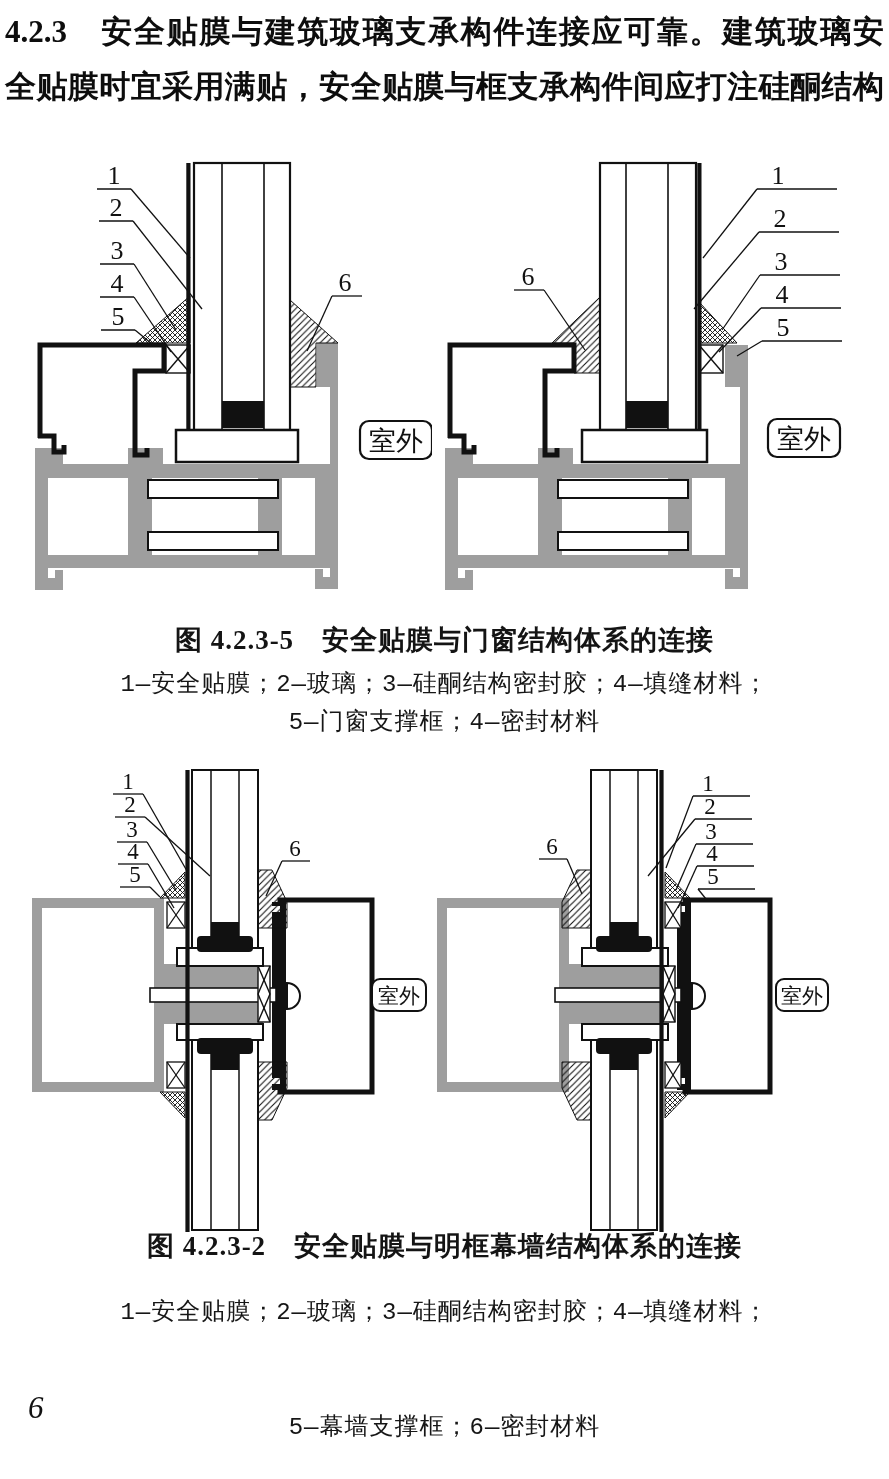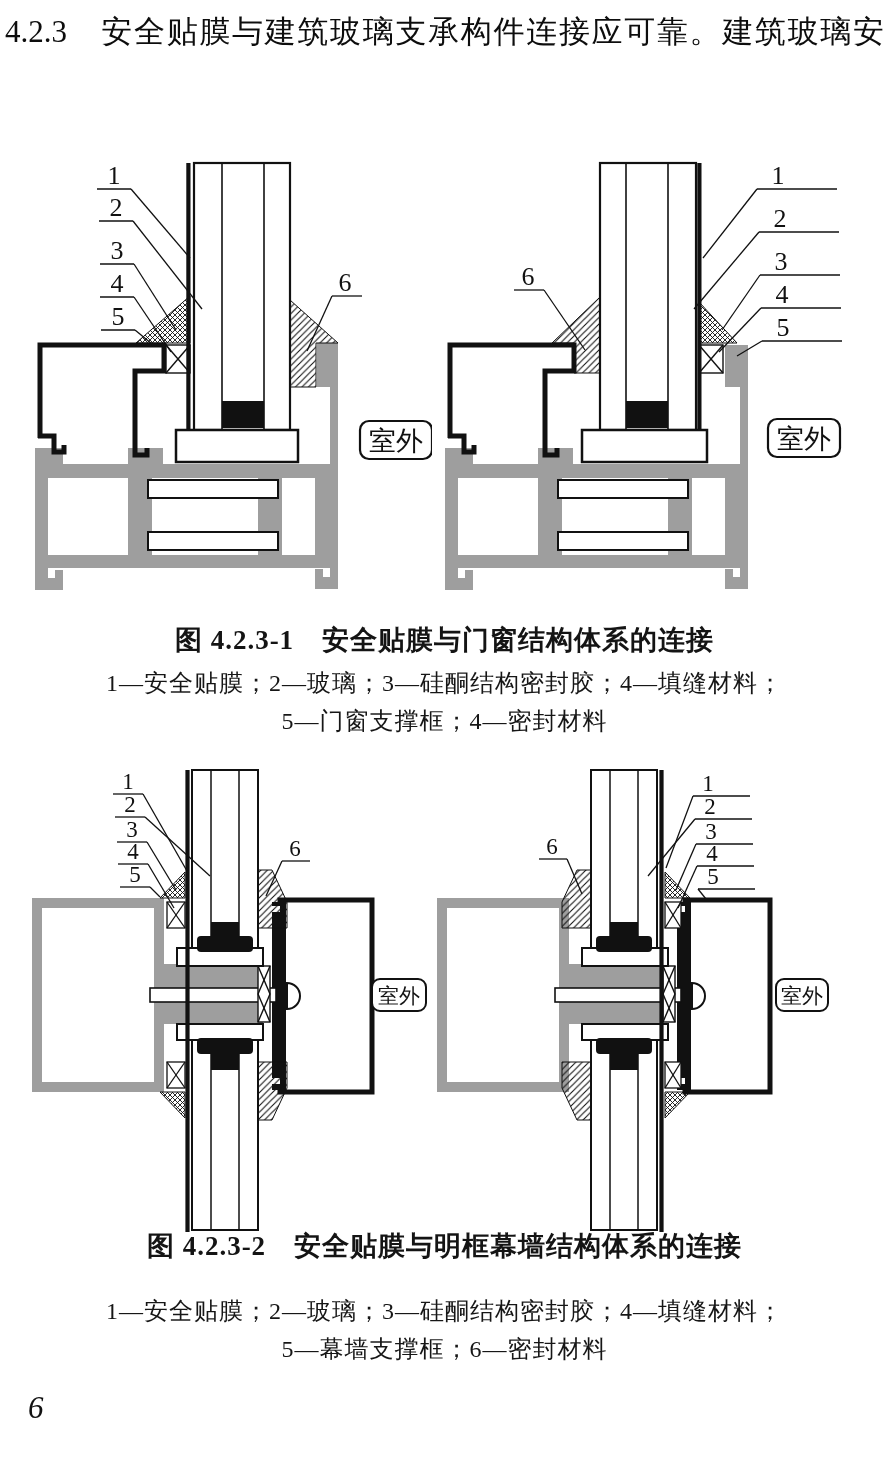--- a/index.html
+++ b/index.html
@@ -2,30 +2,30 @@
 <html><head>
 <meta charset="utf-8">
 <style>
   html,body{margin:0;padding:0;background:#ffffff;}
   body{
     width:889px;height:1479px;position:relative;overflow:hidden;
     font-family:"Liberation Serif","DejaVu Serif",serif;color:#111;
   }
   .para{
     position:absolute;left:5px;top:4px;width:879px;
-    font-size:31px;font-weight:400;line-height:55px;color:#0d0d0d;
+    font-size:31px;font-weight:700;line-height:55px;color:#0d0d0d;
   }
   .para .pline{text-align:justify;text-align-last:justify;white-space:normal;}
   .caption{
     position:absolute;left:0;width:889px;text-align:center;
     font-size:27px;font-weight:700;letter-spacing:1px;color:#141414;
   }
   .legend{
     position:absolute;left:0;width:889px;text-align:center;
-    font-size:24px;font-weight:400;letter-spacing:1px;color:#161616;
+    font-size:24px;font-weight:400;letter-spacing:1px;color:#161616;font-family:Liberation Mono, monospace;
   }
   .pagenum{
     position:absolute;left:28px;top:1390px;
     font-size:31px;font-style:italic;font-weight:400;color:#111;
   }
   svg{position:absolute;}
   .callout-text{font-family:"Liberation Serif","DejaVu Serif",serif;fill:#111;}
   .badge-text{font-family:"Liberation Serif","DejaVu Serif",serif;fill:#111;font-weight:500;}
 </style>
 </head>
@@ -37,20 +37,21 @@
       <path d="M0 5 L5 0 M-1 1 L1 -1 M4 6 L6 4 M0 0 L5 5 M-1 4 L1 6 M4 -1 L6 1" stroke="#111" stroke-width="0.9" fill="none"></path>
     </pattern>
     <pattern id="hd" width="6.5" height="6.5" patternUnits="userSpaceOnUse">
       <path d="M0 6.5 L6.5 0 M-1 1 L1 -1 M5.5 7.5 L7.5 5.5" stroke="#111" stroke-width="1.1" fill="none"></path>
     </pattern>
   </defs>
 </svg>
 
 <div class="para">
   <div class="pline">4.2.3　安全贴膜与建筑玻璃支承构件连接应可靠。建筑玻璃安</div>
+  <div class="pline">全贴膜时宜采用满贴，安全贴膜与框支承构件间应打注硅酮结构</div>
 </div>
 
 <svg style="left:30px;top:150px" width="402" height="452" viewBox="30 150 402 452">
   <g fill="#9e9e9e">
     <rect x="35" y="464" width="295" height="14"></rect>
     <rect x="35" y="448" width="13" height="120"></rect>
     <rect x="48" y="448" width="15" height="16"></rect>
     <rect x="128" y="448" width="35" height="16"></rect>
     <rect x="128" y="478" width="24" height="77"></rect>
     <rect x="35" y="555" width="303" height="13"></rect>
@@ -179,21 +180,21 @@
   <g class="callout-text" font-size="26" text-anchor="middle">
     <text x="778" y="184">1</text>
     <text x="780" y="227">2</text>
     <text x="781" y="270">3</text>
     <text x="782" y="303">4</text>
     <text x="783" y="336">5</text>
     <text x="528" y="285">6</text>
   </g>
 </svg>
 
-<div class="caption" style="top:622px">图 4.2.3-1　安全贴膜与门窗结构体系的连接</div>
+<div class="caption" style="top:622px">图 4.2.3-5　安全贴膜与门窗结构体系的连接</div>
 <div class="legend" style="top:667px">1—安全贴膜；2—玻璃；3—硅酮结构密封胶；4—填缝材料；</div>
 <div class="legend" style="top:705px">5—门窗支撑框；4—密封材料</div>
 
 <svg style="left:20px;top:760px" width="410" height="480" viewBox="20 760 410 480">
   <g>
     <rect x="32" y="898" width="132" height="194" fill="#9e9e9e"></rect>
     <rect x="42" y="908" width="112" height="174" fill="#fff"></rect>
     <rect x="155" y="964" width="108" height="26" fill="#9e9e9e"></rect>
     <rect x="155" y="1002" width="108" height="22" fill="#9e9e9e"></rect>
   </g>
@@ -351,15 +352,15 @@
     <text x="710" y="814">2</text>
     <text x="711" y="839">3</text>
     <text x="712" y="861">4</text>
     <text x="713" y="884">5</text>
     <text x="552" y="854">6</text>
   </g>
 </svg>
 
 <div class="caption" style="top:1228px">图 4.2.3-2　安全贴膜与明框幕墙结构体系的连接</div>
 <div class="legend" style="top:1295px">1—安全贴膜；2—玻璃；3—硅酮结构密封胶；4—填缝材料；</div>
-<div class="legend" style="top:1333px">5—幕墙支撑框；6—密封材料</div>
+<div class="legend" style="top:1410px">5—幕墙支撑框；6—密封材料</div>
 
 <div class="pagenum">6</div>
 
 </body></html>

